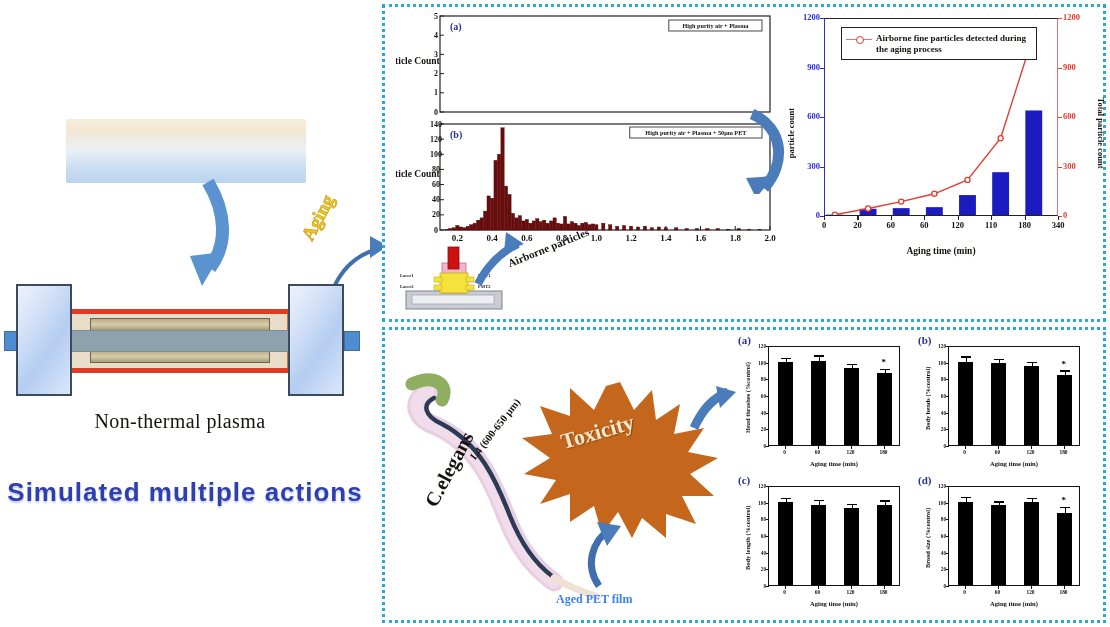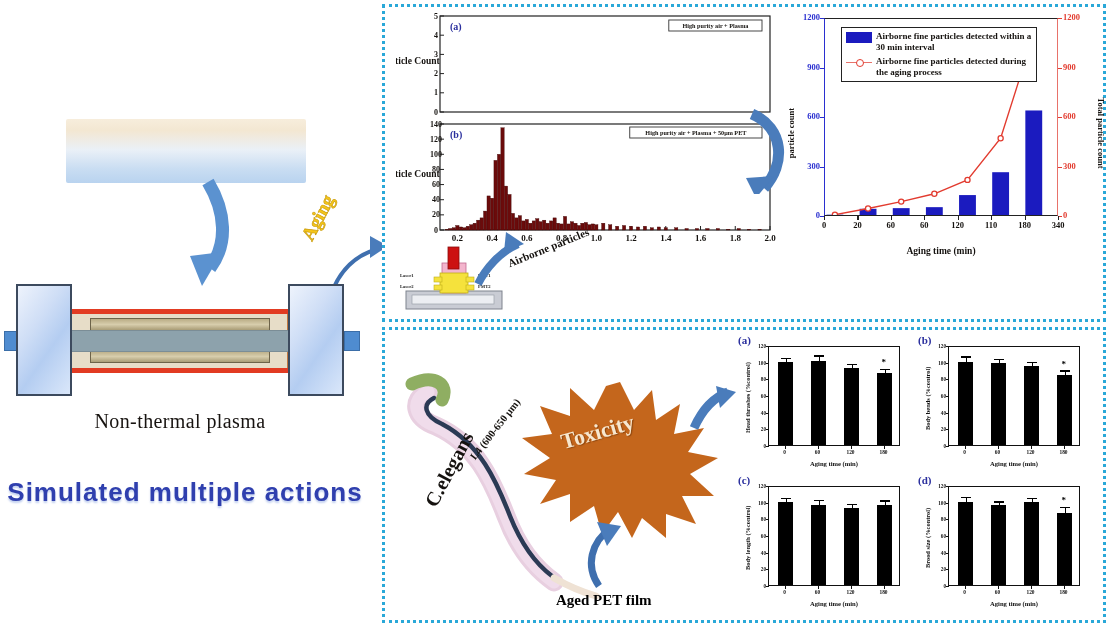--- a/index.html
+++ b/index.html
@@ -188,21 +188,21 @@
   #toxicity-star { left:520px; top:380px; width:200px; height:160px; }
   #toxicity-text {
     left:558px; top:430px;
     font-size:22px; font-weight:bold; color:#f7e7cf;
     transform:rotate(-16deg); transform-origin:left top;
     font-family:"Liberation Serif", serif;
     text-shadow:1px 1px 1px rgba(90,40,0,.5);
   }
   #aged-pet-label {
     left:556px; top:592px;
-    font-size:15px; font-weight:bold; color:#000000;
+    font-size:12px; font-weight:bold; color:#3b82f6;
     font-family:"Liberation Serif", serif;
   }
   #arrow-pet-to-tox { left:577px; top:520px; width:54px; height:70px; }
   #arrow-tox-to-panels { left:690px; top:386px; width:48px; height:46px; }
 
   
   .tox-panel { position:absolute; }
   .tox-tag {
     position:absolute; font-size:11px; font-weight:bold; color:#2a2f9e;
   }
@@ -436,24 +436,20 @@
           <path d="M10 197.67 L43.42857142857142 191.4 L76.85714285714285 184.47 L110.28571428571428 176.55 L143.7142857142857 162.525 L177.14285714285714 120.45 L210.57142857142856 14.849999999999994 " stroke="#e23b2f" stroke-width="1.4" fill="none"></path>
           <circle cx="10" cy="197.67" r="2.6" fill="#fff" stroke="#e23b2f" stroke-width="1.3"></circle>
           <circle cx="43.42857142857142" cy="191.4" r="2.6" fill="#fff" stroke="#e23b2f" stroke-width="1.3"></circle>
           <circle cx="76.85714285714285" cy="184.47" r="2.6" fill="#fff" stroke="#e23b2f" stroke-width="1.3"></circle>
           <circle cx="110.28571428571428" cy="176.55" r="2.6" fill="#fff" stroke="#e23b2f" stroke-width="1.3"></circle>
           <circle cx="143.7142857142857" cy="162.525" r="2.6" fill="#fff" stroke="#e23b2f" stroke-width="1.3"></circle>
           <circle cx="177.14285714285714" cy="120.45" r="2.6" fill="#fff" stroke="#e23b2f" stroke-width="1.3"></circle>
           <circle cx="210.57142857142856" cy="14.849999999999994" r="2.6" fill="#fff" stroke="#e23b2f" stroke-width="1.3"></circle>
         </svg>
       <div id="aging-legend">
-        <div class="legend-row">
-          <span class="legend-swatch-bar"></span>
-          <span>Airborne fine particles detected within a 30 min interval</span>
-        </div>
         <div class="legend-row" style="margin-top:2px;">
           <span class="legend-swatch-line"></span>
           <span>Airborne fine particles detected during the aging process</span>
         </div>
       </div>
     </div>
     <div id="aging-xlabel">Aging time (min)</div>
     <div id="aging-ylabel-left">particle count</div>
     <div id="aging-ylabel-right">Total particle count</div>
   <div class="aging-ytick-l" style="top: 202px; left: 0px; width: 30px; text-align: right;">0</div>

